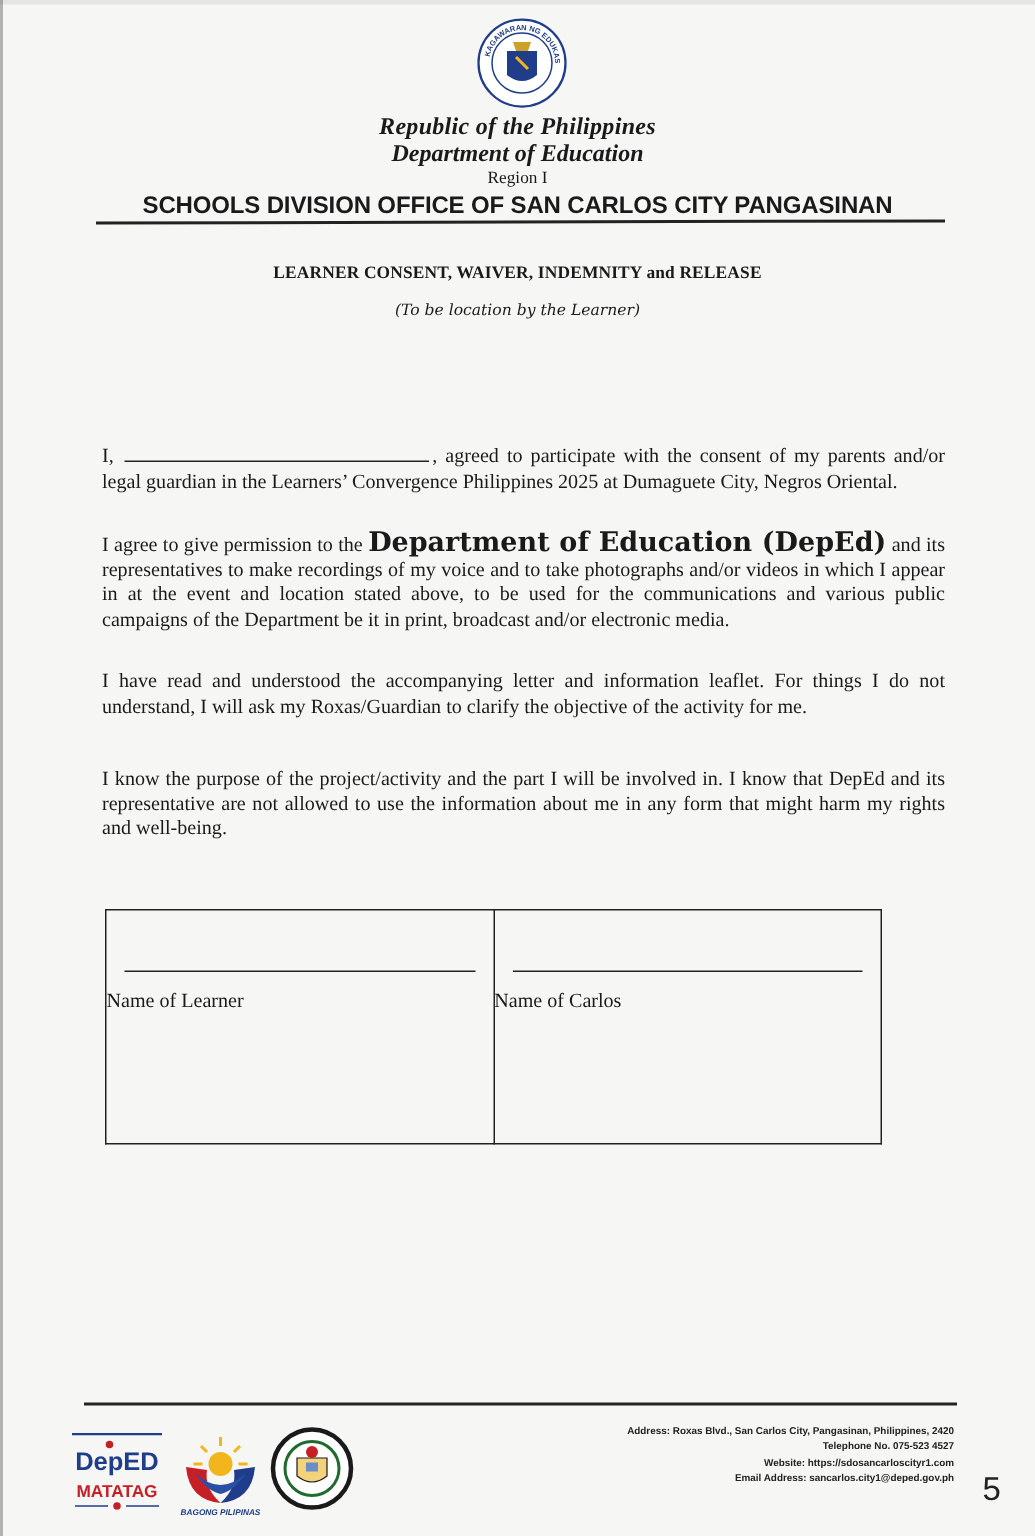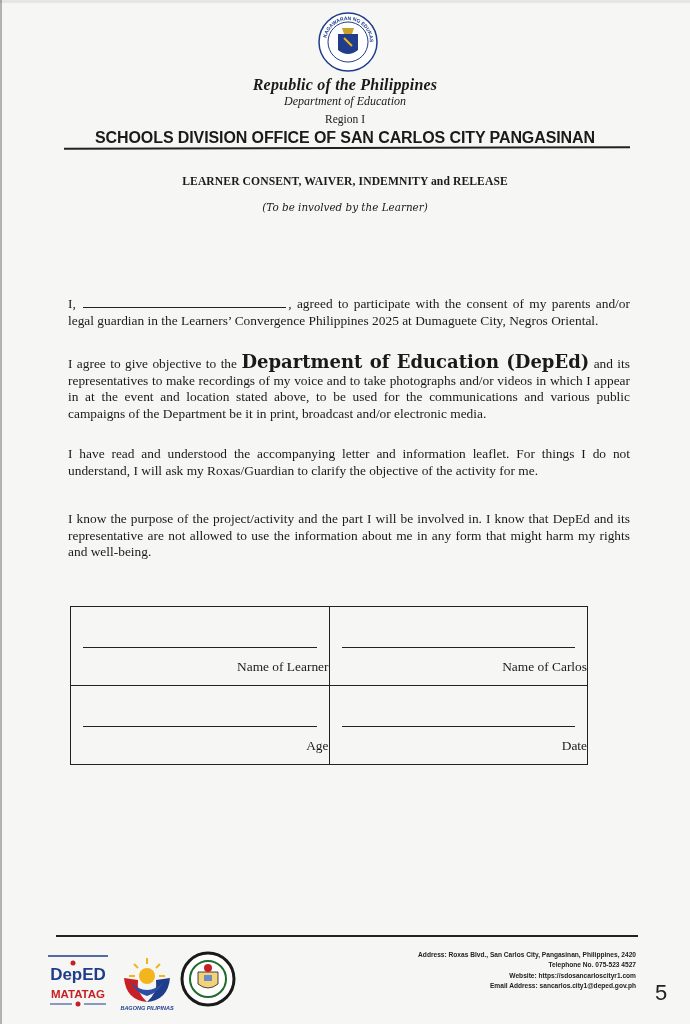--- a/index.html
+++ b/index.html
@@ -2,35 +2,35 @@
 <html><head>
 <meta charset="utf-8">
 <style>
   html,body{margin:0;padding:0;}
   body{width:690px;height:1024px;background:#f6f6f4;position:relative;overflow:hidden;
        font-family:"DejaVu Serif","Liberation Serif",serif;color:#1a1a1a;}
   .abs{position:absolute;}
   .seal{left:318px;top:12px;width:60px;height:60px;}
   .hdr{left:0;width:690px;text-align:center;}
   .h-republic{top:76px;font-family:"Liberation Serif",serif;font-weight:bold;font-size:16px;font-style:italic;letter-spacing:0.2px;}
-  .h-dept{top:94px;font-family:"Liberation Serif",serif;font-weight:normal;font-size:12px;font-style:italic;}
+  .h-dept{top:94px;font-family:"Liberation Serif",serif;font-weight:bold;font-size:16px;font-style:italic;}
   .h-region{top:113px;font-family:"Liberation Serif",serif;font-weight:normal;font-size:11.5px;}
   .h-sdo{top:129px;font-family:"Liberation Sans",sans-serif;font-weight:bold;font-size:16px;letter-spacing:-0.1px;}
   .rule-top{left:64px;top:147px;width:566px;height:2px;background:#222;transform:rotate(-0.15deg);}
   .title{left:0;width:690px;top:175px;text-align:center;font-family:Liberation Serif, serif;font-weight:bold;font-size:11.6px;letter-spacing:0.1px;}
   .subtitle{left:0;width:690px;top:201px;text-align:center;font-family:"DejaVu Serif",serif;font-style:italic;font-size:10.4px;}
   .para{left:68px;width:562px;font-family:"Liberation Serif",serif;font-size:13.4px;line-height:16.5px;text-align:justify;}
   .p1{top:256px;margin-top:40px;}
   .p2{top:354px;}
   .p3{top:446px;}
   .p4{top:511px;}
   .blank{display:inline-block;width:203px;border-bottom:1px solid #222;height:11px;vertical-align:baseline;margin:0 2px;}
   .para b{font-family:"DejaVu Serif",serif;font-size:18px;}
   table.sig{position:absolute;left:70px;top:606px;width:518px;height:157px;border-collapse:collapse;border:1.5px solid #222;}
-  table.sig td{border:1.2px solid #222;width:50%;vertical-align:bottom;text-align:right;font-family:"Liberation Serif",serif;font-size:13.4px;padding:0;height:78px;position:relative;}
+  table.sig td{border:1.2px solid #222;width:50%;vertical-align:bottom;text-align:left;font-family:"Liberation Serif",serif;font-size:13.4px;padding:0;height:78px;position:relative;}
   .line{position:absolute;left:12px;right:12px;top:40px;border-top:1.2px solid #222;}
   .cell-label{position:absolute;left:0;right:0;top:52px;}
   .rule-bot{left:56px;top:935px;width:582px;height:1.5px;background:#222;}
   .logo-deped{left:46px;top:952px;width:64px;height:58px;}
   .logo-bagong{left:116px;top:950px;width:62px;height:62px;}
   .logo-sdo{left:180px;top:948px;width:56px;height:62px;}
   .addr{right:54px;top:950px;text-align:right;font-family:"Liberation Sans",sans-serif;font-weight:bold;font-size:6.6px;line-height:10.4px;color:#222;}
   .pagenum{left:655px;top:980px;font-family:"Liberation Sans",sans-serif;font-size:22px;color:#222;}
   .edge-left{left:0;top:0;width:2px;height:1024px;background:#333;opacity:0.35;}
   .edge-top{left:0;top:0;width:690px;height:3px;background:#ccc;opacity:0.4;}
@@ -53,54 +53,44 @@
   <path d="M26,26 L34,34" stroke="#f2b51c" stroke-width="2"></path>
 </svg>
 
 <div class="abs hdr h-republic">Republic of the Philippines</div>
 <div class="abs hdr h-dept">Department of Education</div>
 <div class="abs hdr h-region">Region I</div>
 <div class="abs hdr h-sdo">SCHOOLS DIVISION OFFICE OF SAN CARLOS CITY PANGASINAN</div>
 <div class="abs rule-top"></div>
 
 <div class="abs title">LEARNER CONSENT, WAIVER, INDEMNITY and RELEASE</div>
-<div class="abs subtitle">(To be involved by the Learner)</div>
+<div class="abs subtitle">(To be location by the Learner)</div>
 
 <div class="abs para p1">
   <span>I,</span>
   <span class="blank"></span><span>, agreed to participate with the consent of my parents and/or legal guardian in the Learners’ Convergence Philippines 2025 at Dumaguete City, Negros Oriental.</span>
 </div>
 
 <div class="abs para p2">
-  <span>I agree to give objective to the </span><b>Department of Education (DepEd)</b><span> and its representatives to make recordings of my voice and to take photographs and/or videos in which I appear in at the event and location stated above, to be used for the communications and various public campaigns of the Department be it in print, broadcast and/or electronic media.</span>
+  <span>I agree to give permission to the </span><b>Department of Education (DepEd)</b><span> and its representatives to make recordings of my voice and to take photographs and/or videos in which I appear in at the event and location stated above, to be used for the communications and various public campaigns of the Department be it in print, broadcast and/or electronic media.</span>
 </div>
 
 <div class="abs para p3">I have read and understood the accompanying letter and information leaflet. For things I do not understand, I will ask my Roxas/Guardian to clarify the objective of the activity for me.</div>
 <div class="abs para p4">I know the purpose of the project/activity and the part I will be involved in. I know that DepEd and its representative are not allowed to use the information about me in any form that might harm my rights and well-being.</div>
 
 <table class="sig">
   <tbody>
       <tr>
     <td>
       <div class="line"></div>
       <div class="cell-label">Name of Learner</div>
     </td>
     <td>
       <div class="line"></div>
       <div class="cell-label">Name of Carlos</div>
-    </td>
-  </tr>
-  <tr>
-    <td>
-      <div class="line"></div>
-      <div class="cell-label">Age</div>
-    </td>
-    <td>
-      <div class="line"></div>
-      <div class="cell-label">Date</div>
     </td>
   </tr>
 </tbody>
   </table>
 
 <div class="abs rule-bot"></div>
 
 <svg class="abs logo-deped" viewBox="0 0 64 58">
   <line x1="2" y1="4" x2="62" y2="4" stroke="#1f3d8a" stroke-width="1.5"></line>
   <text x="32" y="28" text-anchor="middle" font-family="Liberation Sans, sans-serif" font-weight="bold" font-size="17" fill="#1f3d8a">DepED</text>

